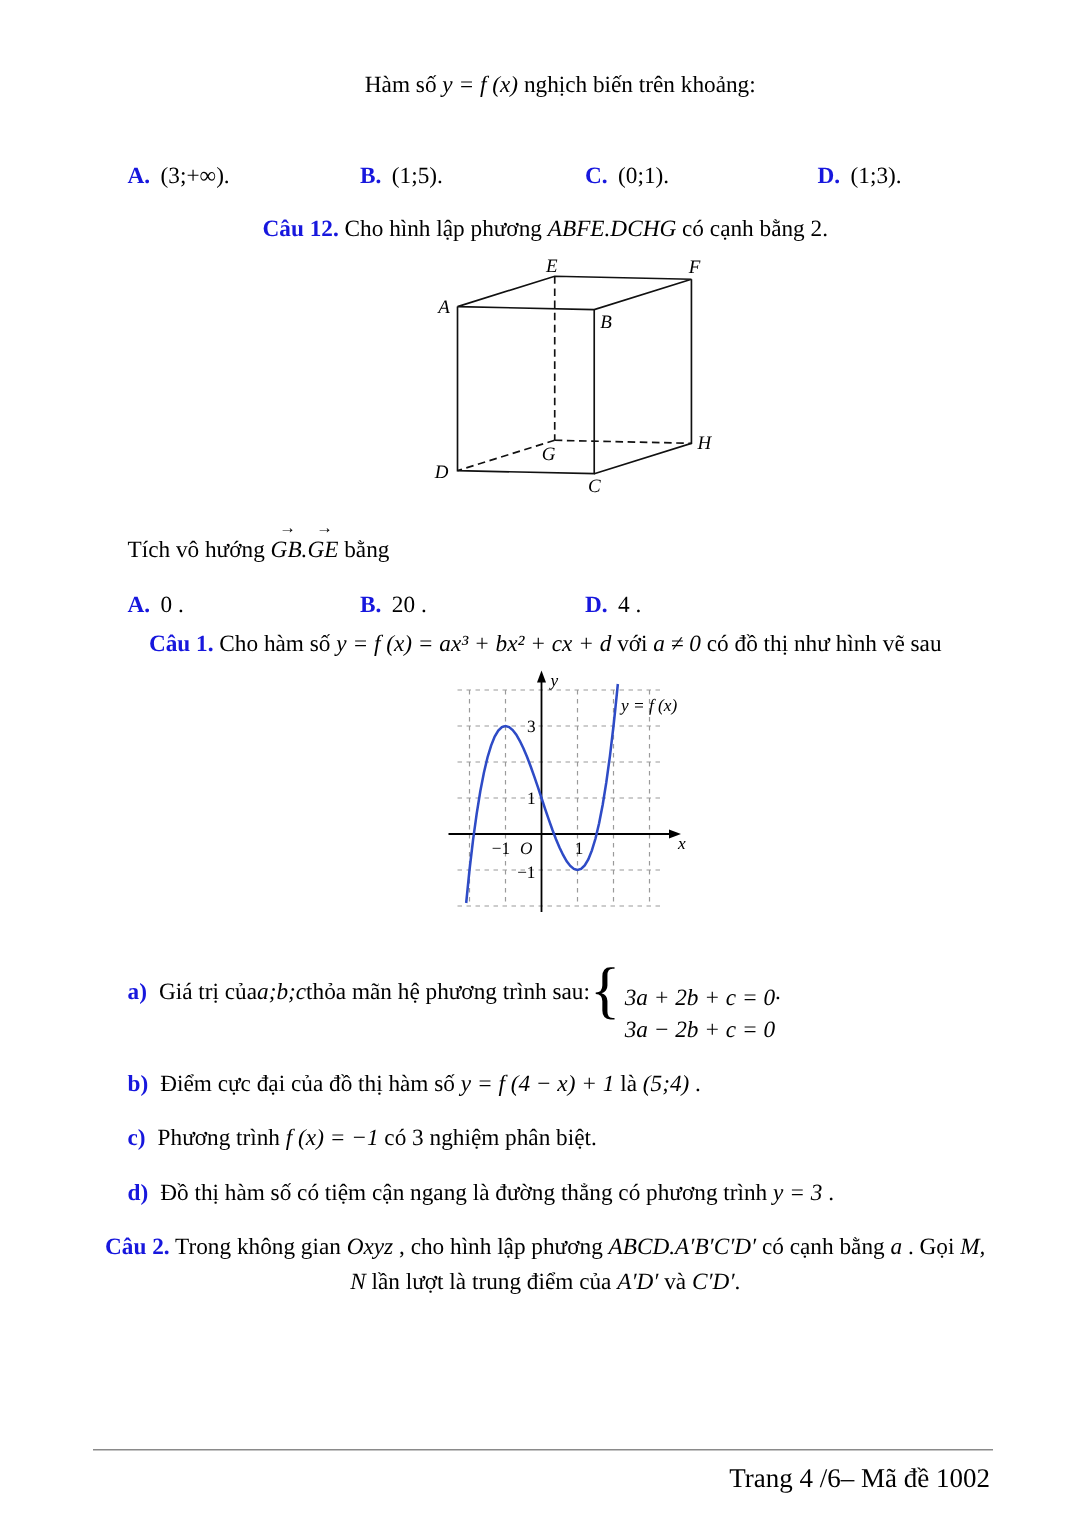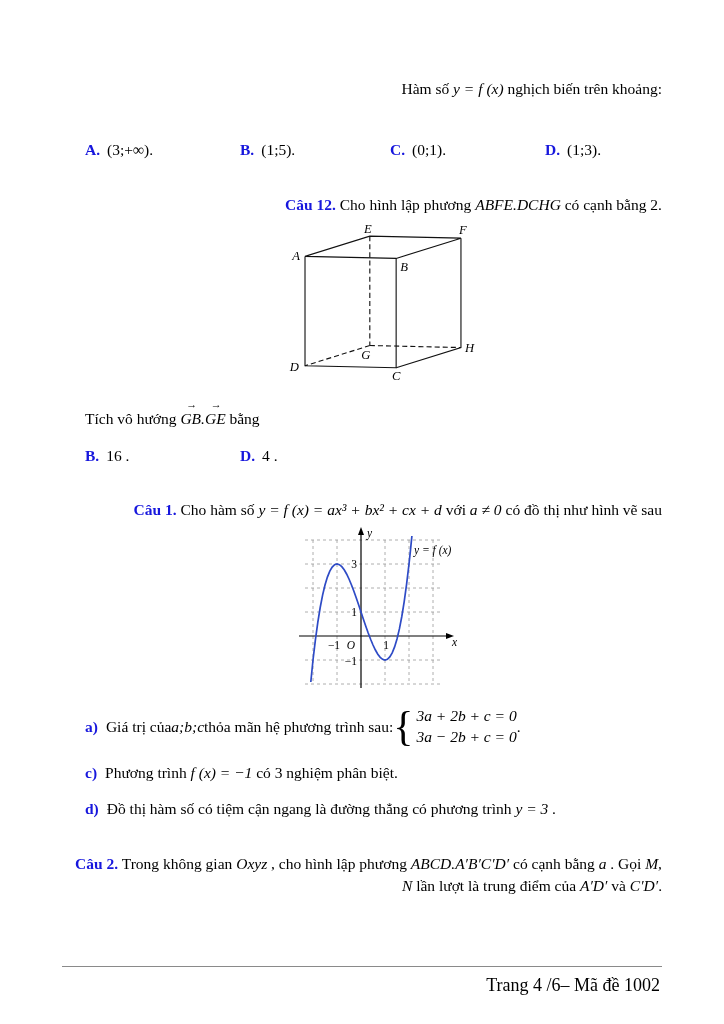--- a/index.html
+++ b/index.html
@@ -13,33 +13,33 @@
   .ans-row{display:flex;padding-left:20px;}
   .ans-row .ans{width:155px;}
   .ans-row .ans:nth-child(2){width:150px;}
   .ans-row .ans:last-child{width:auto;}
   .ans .letter{margin-right:7px;}
   .vec{position:relative;display:inline-block;font-style:italic;margin-top:6px;}
   .vec .vec-arrow{position:absolute;top:-11px;left:1px;right:0;font-size:11px;font-style:normal;
                   text-align:center;letter-spacing:-1px;}
   .sys{display:inline-flex;align-items:center;vertical-align:middle;}
   .sys .brace{font-size:42px;font-weight:400;line-height:0.9;}
-  .sys .eqs{display:flex;flex-direction:column;font-style:italic;line-height:1.35;padding-left:3px;}
+  .sys .eqs{display:flex;flex-direction:column;font-style:italic;line-height:1.35;padding-left:3px;margin-top:30px;}
   .item{padding-left:20px;margin-top:14px;}
   .item .ilabel{margin-right:8px;}
   .item-flex{display:flex;align-items:center;}
   .fig{display:block;}
   .fig-cube{margin:8px 0 0 222px;}
   .fig-graph{margin:2px 0 0 218px;}
   svg text{font-family:"Liberation Serif",serif;}
   .footer-line{position:absolute;left:62px;right:62px;top:966px;border-top:1px solid #8a8a8a;}
   .footer-text{position:absolute;right:64px;top:972px;font-size:18px;}
   .mt22{margin-top:39px;} .mt12{margin-top:12px;} .mt18{margin-top:18px;}
   .mt14{margin-top:14px;} .mt10{margin-top:10px;} .mt4{margin-top:4px;}
-  .para{text-align:right;margin-top:32px;}
+  .para{text-align:center;}
 </style>
 </head>
 <body>
 
 <div class="page">
 
   <div class="indent para">
     <span>Hàm số </span><span class="m">y = f (x)</span><span> nghịch biến trên khoảng:</span>
   </div>
 
@@ -75,21 +75,22 @@
       <text x="8" y="145" text-anchor="end">D</text>
       <text x="104" y="154" text-anchor="middle">C</text>
     </g>
   </svg>
 
   <div class="indent mt18">
     <span>Tích vô hướng </span><span class="vec"><span class="vec-arrow">→</span><span>GB</span></span><span class="m">.</span><span class="vec"><span class="vec-arrow">→</span><span>GE</span></span><span> bằng</span>
   </div>
 
   <div class="ans-row mt14">
-    <span class="ans"><span class="blue letter">B.</span><span>16 .</span></span>
+    <span class="ans"><span class="blue letter">A.</span><span>0 .</span></span>
+    <span class="ans"><span class="blue letter">B.</span><span>20 .</span></span>
     <span class="ans"><span class="blue letter">D.</span><span>4 .</span></span>
   </div>
 
 
   <div class="para mt4">
     <span class="blue">Câu 1.</span><span> Cho hàm số </span><span class="m">y = f (x) = ax³ + bx² + cx + d</span><span> với </span><span class="m">a ≠ 0</span><span> có đồ thị như hình vẽ sau</span>
   </div>
 
   <svg class="fig fig-graph" width="185" height="168" viewBox="0 0 185 168">
     <g stroke="#9a9a9a" stroke-width="0.8" stroke-dasharray="3 3">
@@ -135,20 +136,23 @@
     <span class="sys">
       <span class="brace">{</span>
       <span class="eqs">
         <span>3a + 2b + c = 0</span>
         <span>3a − 2b + c = 0</span>
       </span>
     </span>
     <span>.</span>
   </div>
 
+  <div class="item">
+    <span class="blue ilabel">b)</span><span>Điểm cực đại của đồ thị hàm số </span><span class="m">y = f (4 − x) + 1</span><span> là </span><span class="m">(5;4)</span><span> .</span>
+  </div>
 
   <div class="item">
     <span class="blue ilabel">c)</span><span>Phương trình </span><span class="m">f (x) = −1</span><span> có 3 nghiệm phân biệt.</span>
   </div>
 
   <div class="item">
     <span class="blue ilabel">d)</span><span>Đồ thị hàm số có tiệm cận ngang là đường thẳng có phương trình </span><span class="m">y = 3</span><span> .</span>
   </div>
 
   <div class="para mt14">

